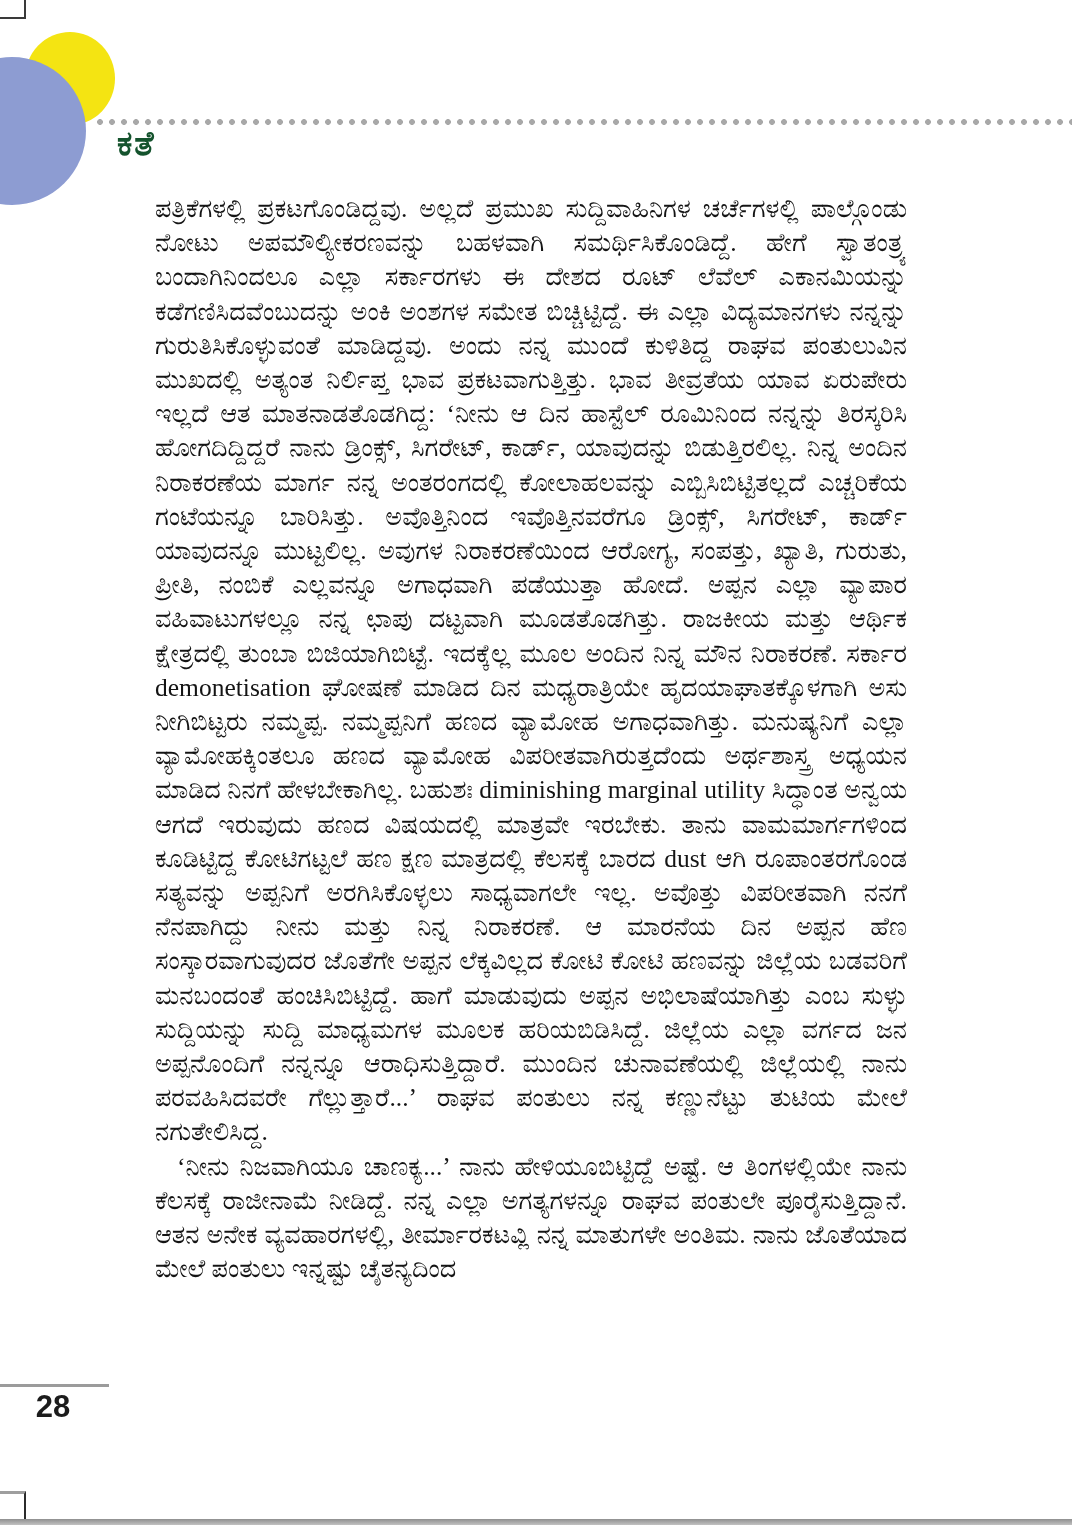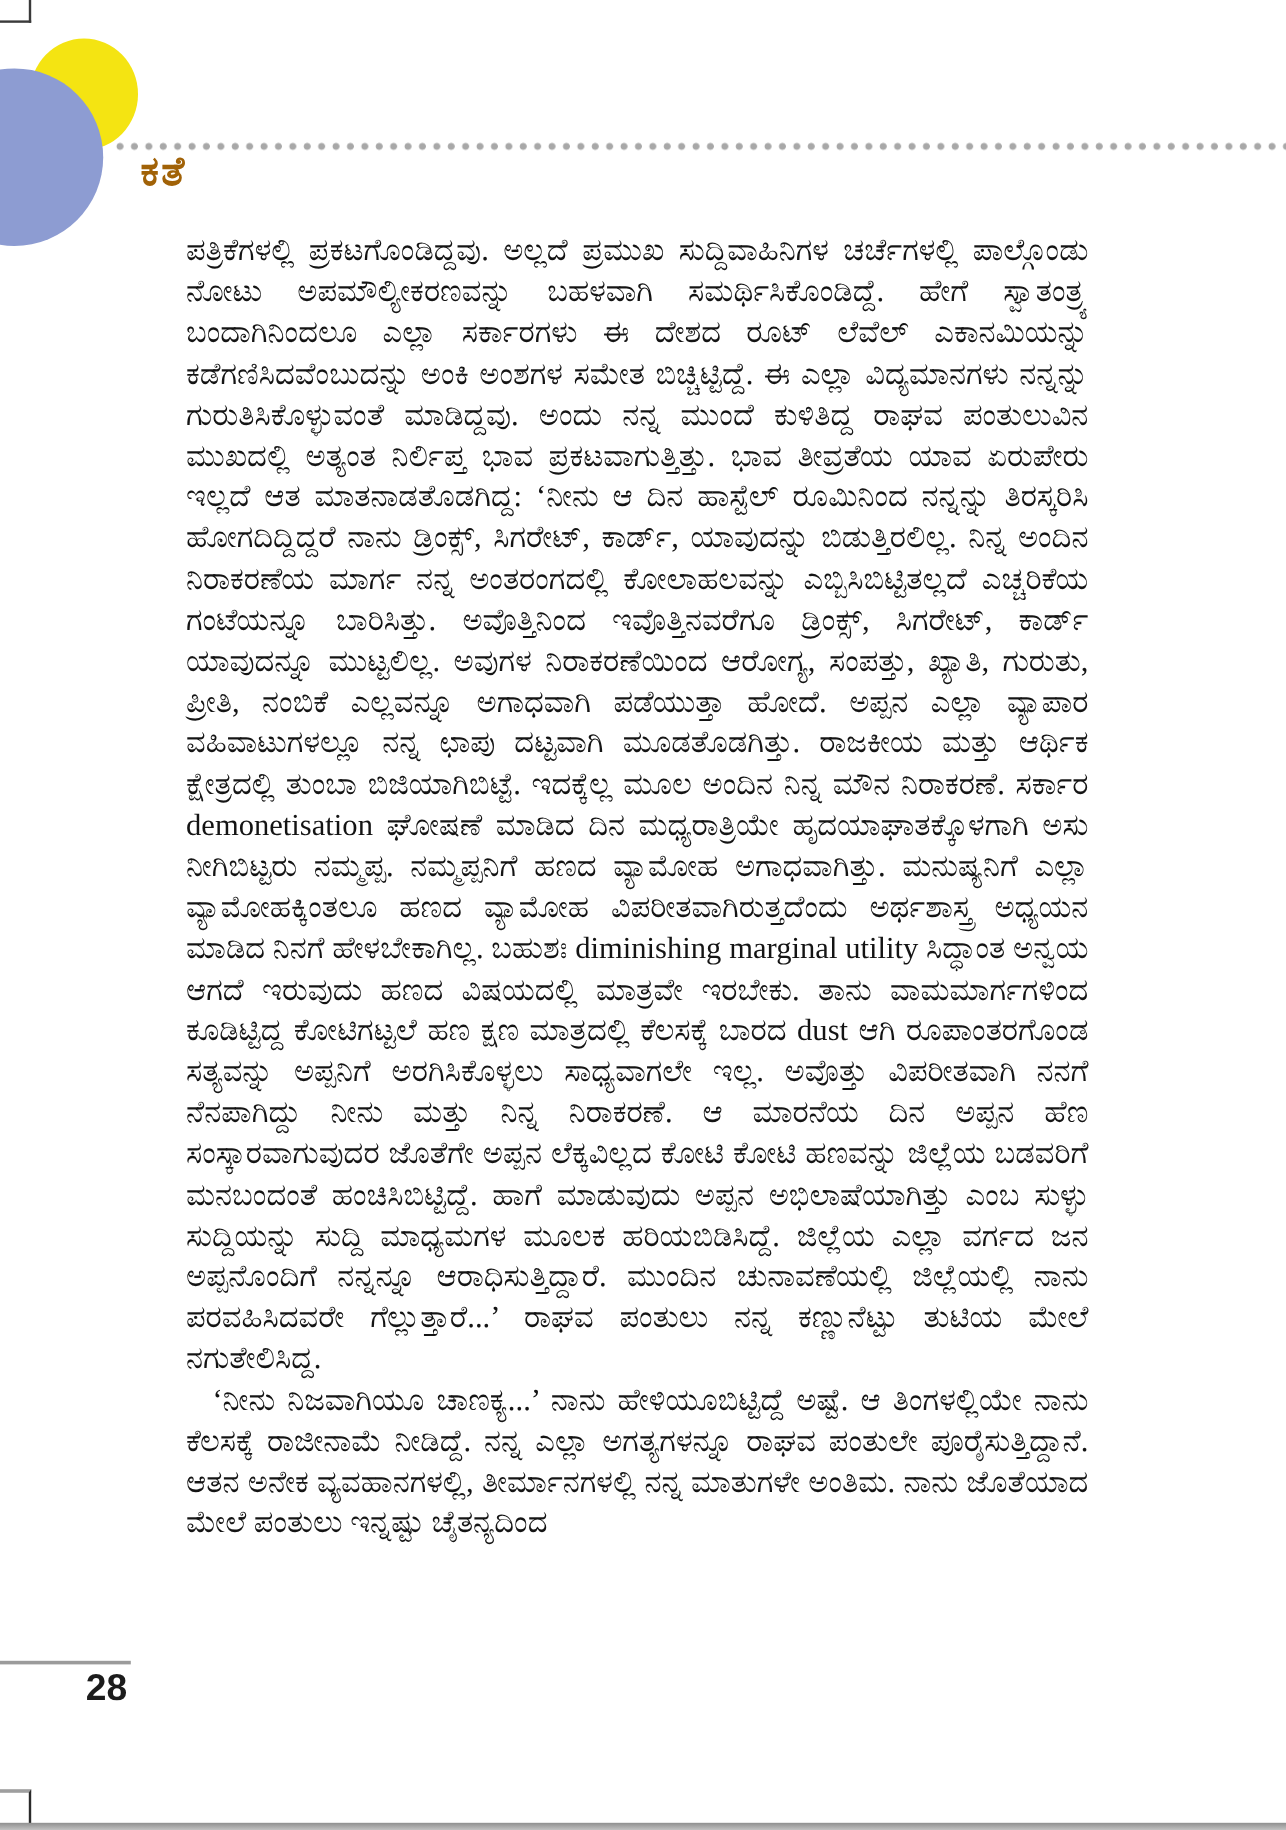--- a/index.html
+++ b/index.html
@@ -28,41 +28,41 @@
 
   .dotted-rule{
     position:absolute;left:95px;top:117px;right:0;height:10px;
     background-image:radial-gradient(circle at 5px 5px,#a8a8a8 2.6px,rgba(0,0,0,0) 3.2px);
     background-size:12px 10px;background-repeat:repeat-x;
   }
   .section-label{
     position:absolute;left:117px;top:124px;
     font-family:"Liberation Sans", sans-serif;
     font-weight:bold;font-size:34px;line-height:38px;
-    color:#a16207;letter-spacing:2px;
+    color:#14532d;letter-spacing:2px;
   }
 
   
   .article{
     position:absolute;left:155px;top:192px;width:752px;
     font-size:25.5px;line-height:34.2px;color:#141414;
     text-align:justify;
   }
   .article p{margin:0;padding:0;}
   .article p.indent{text-indent:22px;}
   .bold-term{font-weight:normal;}
 
   
   .folio-rule{
     position:absolute;left:0;top:1384px;width:109px;height:3px;
     background:#9b9b9b;
   }
   .folio-number{
     position:absolute;left:0;top:1389px;width:106px;
-    text-align:right;
+    text-align:center;
     font-family:"Liberation Sans", sans-serif;
     font-weight:bold;font-size:31px;color:#1c1c1c;
   }
   .bottom-edge-strip{
     position:absolute;left:0;bottom:0;width:100%;height:6px;
     background:linear-gradient(#8f8f8f,#c2c2c2);
   }
 </style>
 </head>
 <body>
@@ -72,21 +72,21 @@
   <div class="crop-top-left"></div>
 
   <div class="circle yellow"></div>
   <div class="circle blue"></div>
 
   <div class="dotted-rule"></div>
   <div class="section-label">ಕತೆ</div>
 
   <div class="article">
       <p class=""><span class="">ಪತ್ರಿಕೆಗಳಲ್ಲಿ ಪ್ರಕಟಗೊಂಡಿದ್ದವು. ಅಲ್ಲದೆ ಪ್ರಮುಖ ಸುದ್ದಿವಾಹಿನಿಗಳ ಚರ್ಚೆಗಳಲ್ಲಿ ಪಾಲ್ಗೊಂಡು ನೋಟು ಅಪಮೌಲ್ಯೀಕರಣವನ್ನು ಬಹಳವಾಗಿ ಸಮರ್ಥಿಸಿಕೊಂಡಿದ್ದೆ. ಹೇಗೆ ಸ್ವಾತಂತ್ರ್ಯ ಬಂದಾಗಿನಿಂದಲೂ ಎಲ್ಲಾ ಸರ್ಕಾರಗಳು ಈ ದೇಶದ ರೂಟ್ ಲೆವೆಲ್ ಎಕಾನಮಿಯನ್ನು ಕಡೆಗಣಿಸಿದವೆಂಬುದನ್ನು ಅಂಕಿ ಅಂಶಗಳ ಸಮೇತ ಬಿಚ್ಚಿಟ್ಟಿದ್ದೆ. ಈ ಎಲ್ಲಾ ವಿದ್ಯಮಾನಗಳು ನನ್ನನ್ನು ಗುರುತಿಸಿಕೊಳ್ಳುವಂತೆ ಮಾಡಿದ್ದವು. ಅಂದು ನನ್ನ ಮುಂದೆ ಕುಳಿತಿದ್ದ ರಾಘವ ಪಂತುಲುವಿನ ಮುಖದಲ್ಲಿ ಅತ್ಯಂತ ನಿರ್ಲಿಪ್ತ ಭಾವ ಪ್ರಕಟವಾಗುತ್ತಿತ್ತು. ಭಾವ ತೀವ್ರತೆಯ ಯಾವ ಏರುಪೇರು ಇಲ್ಲದೆ ಆತ ಮಾತನಾಡತೊಡಗಿದ್ದ: ‘ನೀನು ಆ ದಿನ ಹಾಸ್ಟೆಲ್ ರೂಮಿನಿಂದ ನನ್ನನ್ನು ತಿರಸ್ಕರಿಸಿ ಹೋಗದಿದ್ದಿದ್ದರೆ ನಾನು ಡ್ರಿಂಕ್ಸ್, ಸಿಗರೇಟ್, ಕಾರ್ಡ್, ಯಾವುದನ್ನು ಬಿಡುತ್ತಿರಲಿಲ್ಲ. ನಿನ್ನ ಅಂದಿನ ನಿರಾಕರಣೆಯ ಮಾರ್ಗ ನನ್ನ ಅಂತರಂಗದಲ್ಲಿ ಕೋಲಾಹಲವನ್ನು ಎಬ್ಬಿಸಿಬಿಟ್ಟಿತಲ್ಲದೆ ಎಚ್ಚರಿಕೆಯ ಗಂಟೆಯನ್ನೂ ಬಾರಿಸಿತ್ತು. ಅವೊತ್ತಿನಿಂದ ಇವೊತ್ತಿನವರೆಗೂ ಡ್ರಿಂಕ್ಸ್, ಸಿಗರೇಟ್, ಕಾರ್ಡ್ ಯಾವುದನ್ನೂ ಮುಟ್ಟಲಿಲ್ಲ. ಅವುಗಳ ನಿರಾಕರಣೆಯಿಂದ ಆರೋಗ್ಯ, ಸಂಪತ್ತು, ಖ್ಯಾತಿ, ಗುರುತು, ಪ್ರೀತಿ, ನಂಬಿಕೆ ಎಲ್ಲವನ್ನೂ ಅಗಾಧವಾಗಿ ಪಡೆಯುತ್ತಾ ಹೋದೆ. ಅಪ್ಪನ ಎಲ್ಲಾ ವ್ಯಾಪಾರ ವಹಿವಾಟುಗಳಲ್ಲೂ ನನ್ನ ಛಾಪು ದಟ್ಟವಾಗಿ ಮೂಡತೊಡಗಿತ್ತು. ರಾಜಕೀಯ ಮತ್ತು ಆರ್ಥಿಕ ಕ್ಷೇತ್ರದಲ್ಲಿ ತುಂಬಾ ಬಿಜಿಯಾಗಿಬಿಟ್ಟೆ. ಇದಕ್ಕೆಲ್ಲ ಮೂಲ ಅಂದಿನ ನಿನ್ನ ಮೌನ ನಿರಾಕರಣೆ. ಸರ್ಕಾರ </span><span class="bold-term">demonetisation</span><span class=""> ಘೋಷಣೆ ಮಾಡಿದ ದಿನ ಮಧ್ಯರಾತ್ರಿಯೇ ಹೃದಯಾಘಾತಕ್ಕೊಳಗಾಗಿ ಅಸು ನೀಗಿಬಿಟ್ಟರು ನಮ್ಮಪ್ಪ. ನಮ್ಮಪ್ಪನಿಗೆ ಹಣದ ವ್ಯಾಮೋಹ ಅಗಾಧವಾಗಿತ್ತು. ಮನುಷ್ಯನಿಗೆ ಎಲ್ಲಾ ವ್ಯಾಮೋಹಕ್ಕಿಂತಲೂ ಹಣದ ವ್ಯಾಮೋಹ ವಿಪರೀತವಾಗಿರುತ್ತದೆಂದು ಅರ್ಥಶಾಸ್ತ್ರ ಅಧ್ಯಯನ ಮಾಡಿದ ನಿನಗೆ ಹೇಳಬೇಕಾಗಿಲ್ಲ. ಬಹುಶಃ </span><span class="bold-term">diminishing marginal utility</span><span class=""> ಸಿದ್ಧಾಂತ ಅನ್ವಯ ಆಗದೆ ಇರುವುದು ಹಣದ ವಿಷಯದಲ್ಲಿ ಮಾತ್ರವೇ ಇರಬೇಕು. ತಾನು ವಾಮಮಾರ್ಗಗಳಿಂದ ಕೂಡಿಟ್ಟಿದ್ದ ಕೋಟಿಗಟ್ಟಲೆ ಹಣ ಕ್ಷಣ ಮಾತ್ರದಲ್ಲಿ ಕೆಲಸಕ್ಕೆ ಬಾರದ </span><span class="bold-term">dust</span><span class=""> ಆಗಿ ರೂಪಾಂತರಗೊಂಡ ಸತ್ಯವನ್ನು ಅಪ್ಪನಿಗೆ ಅರಗಿಸಿಕೊಳ್ಳಲು ಸಾಧ್ಯವಾಗಲೇ ಇಲ್ಲ. ಅವೊತ್ತು ವಿಪರೀತವಾಗಿ ನನಗೆ ನೆನಪಾಗಿದ್ದು ನೀನು ಮತ್ತು ನಿನ್ನ ನಿರಾಕರಣೆ. ಆ ಮಾರನೆಯ ದಿನ ಅಪ್ಪನ ಹೆಣ ಸಂಸ್ಕಾರವಾಗುವುದರ ಜೊತೆಗೇ ಅಪ್ಪನ ಲೆಕ್ಕವಿಲ್ಲದ ಕೋಟಿ ಕೋಟಿ ಹಣವನ್ನು ಜಿಲ್ಲೆಯ ಬಡವರಿಗೆ ಮನಬಂದಂತೆ ಹಂಚಿಸಿಬಿಟ್ಟಿದ್ದೆ. ಹಾಗೆ ಮಾಡುವುದು ಅಪ್ಪನ ಅಭಿಲಾಷೆಯಾಗಿತ್ತು ಎಂಬ ಸುಳ್ಳು ಸುದ್ದಿಯನ್ನು ಸುದ್ದಿ ಮಾಧ್ಯಮಗಳ ಮೂಲಕ ಹರಿಯಬಿಡಿಸಿದ್ದೆ. ಜಿಲ್ಲೆಯ ಎಲ್ಲಾ ವರ್ಗದ ಜನ ಅಪ್ಪನೊಂದಿಗೆ ನನ್ನನ್ನೂ ಆರಾಧಿಸುತ್ತಿದ್ದಾರೆ. ಮುಂದಿನ ಚುನಾವಣೆಯಲ್ಲಿ ಜಿಲ್ಲೆಯಲ್ಲಿ ನಾನು ಪರವಹಿಸಿದವರೇ ಗೆಲ್ಲುತ್ತಾರೆ...’ ರಾಘವ ಪಂತುಲು ನನ್ನ ಕಣ್ಣುನೆಟ್ಟು ತುಟಿಯ ಮೇಲೆ ನಗುತೇಲಿಸಿದ್ದ.</span></p>
-      <p class="indent"><span class="">‘ನೀನು ನಿಜವಾಗಿಯೂ ಚಾಣಕ್ಯ...’ ನಾನು ಹೇಳಿಯೂಬಿಟ್ಟಿದ್ದೆ ಅಷ್ಟೆ. ಆ ತಿಂಗಳಲ್ಲಿಯೇ ನಾನು ಕೆಲಸಕ್ಕೆ ರಾಜೀನಾಮೆ ನೀಡಿದ್ದೆ. ನನ್ನ ಎಲ್ಲಾ ಅಗತ್ಯಗಳನ್ನೂ ರಾಘವ ಪಂತುಲೇ ಪೂರೈಸುತ್ತಿದ್ದಾನೆ. ಆತನ ಅನೇಕ ವ್ಯವಹಾನಗಳಲ್ಲಿ, ತೀರ್ಮಾನಗಳಲ್ಲಿ ನನ್ನ ಮಾತುಗಳೇ ಅಂತಿಮ. ನಾನು ಜೊತೆಯಾದ ಮೇಲೆ ಪಂತುಲು ಇನ್ನಷ್ಟು ಚೈತನ್ಯದಿಂದ</span></p>
+      <p class="indent"><span class="">‘ನೀನು ನಿಜವಾಗಿಯೂ ಚಾಣಕ್ಯ...’ ನಾನು ಹೇಳಿಯೂಬಿಟ್ಟಿದ್ದೆ ಅಷ್ಟೆ. ಆ ತಿಂಗಳಲ್ಲಿಯೇ ನಾನು ಕೆಲಸಕ್ಕೆ ರಾಜೀನಾಮೆ ನೀಡಿದ್ದೆ. ನನ್ನ ಎಲ್ಲಾ ಅಗತ್ಯಗಳನ್ನೂ ರಾಘವ ಪಂತುಲೇ ಪೂರೈಸುತ್ತಿದ್ದಾನೆ. ಆತನ ಅನೇಕ ವ್ಯವಹಾರಗಳಲ್ಲಿ, ತೀರ್ಮಾರಕಟವ್ಲಿ ನನ್ನ ಮಾತುಗಳೇ ಅಂತಿಮ. ನಾನು ಜೊತೆಯಾದ ಮೇಲೆ ಪಂತುಲು ಇನ್ನಷ್ಟು ಚೈತನ್ಯದಿಂದ</span></p>
     </div>
 
   <div class="folio-rule"></div>
   <div class="folio-number">28</div>
 
   <div class="crop-bottom-left"></div>
   <div class="bottom-edge-strip"></div>
 
 </div>
 

